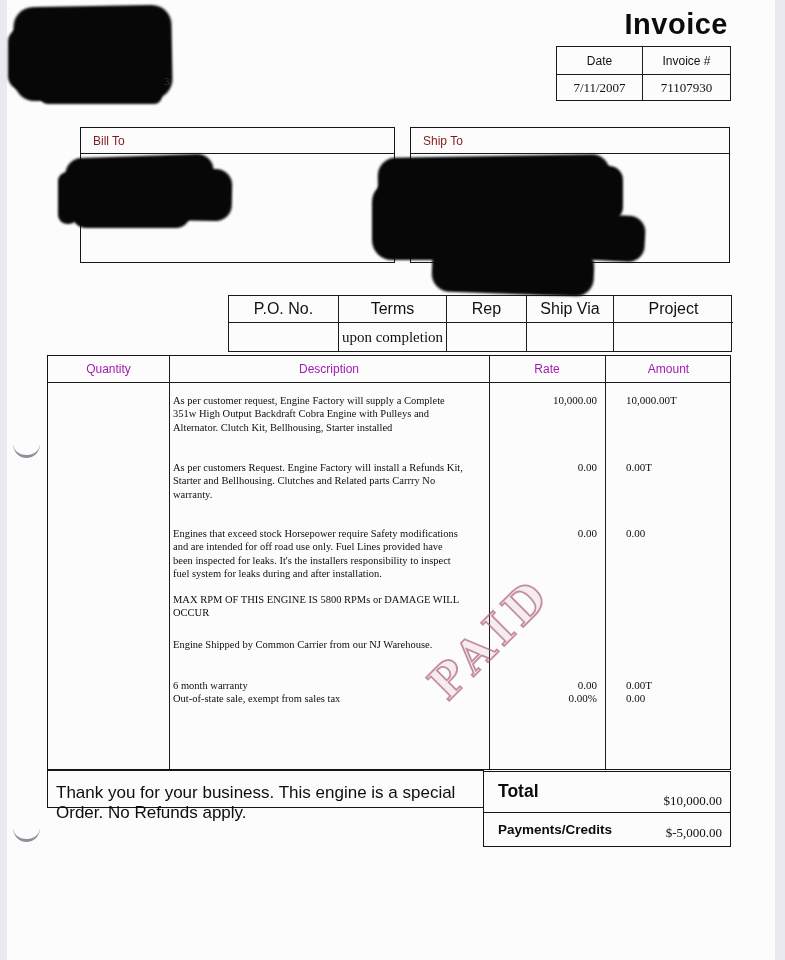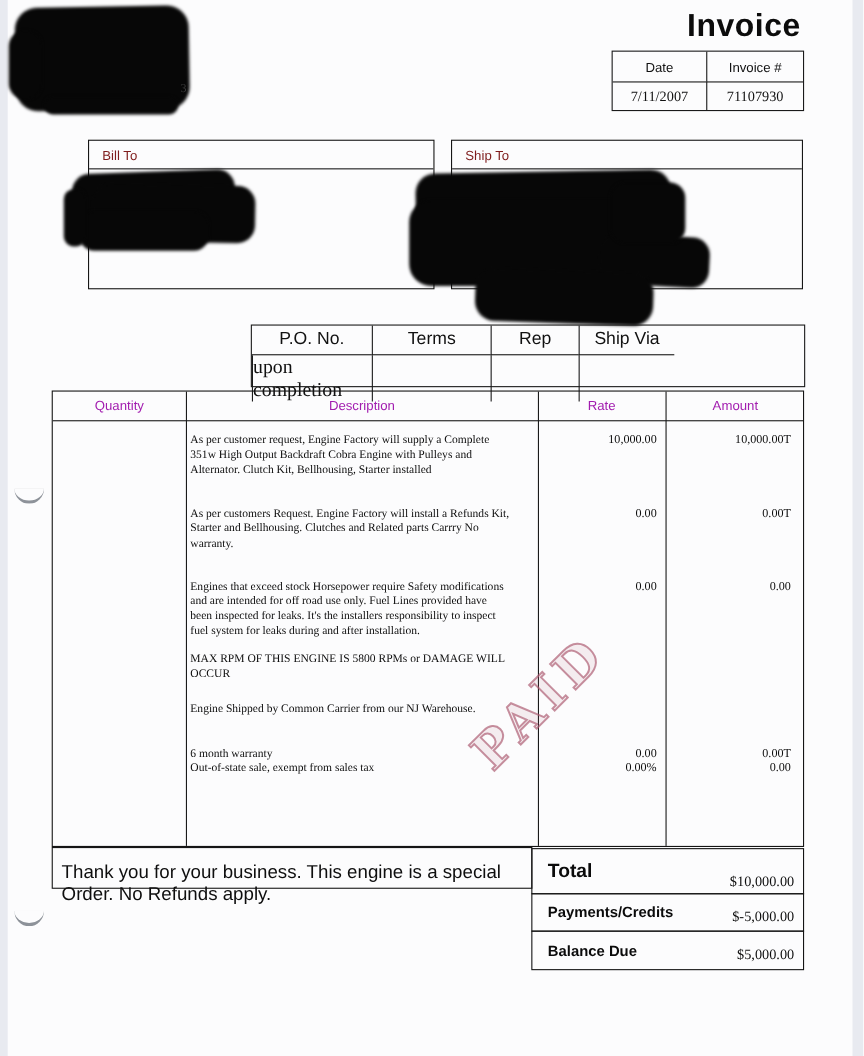--- a/index.html
+++ b/index.html
@@ -38,36 +38,36 @@
     border-bottom:3px solid #8d9299; border-radius:0 0 50% 50% / 0 0 100% 100%; filter:blur(.6px); }
   .hole1 { top:444px; } .hole2 { top:828px; }
 
   
   .po { position:absolute; left:228px; top:295px; width:504px; height:57px;
     border:1.4px solid #1a1a1a; display:grid;
     grid-template-columns:109px 108px 80px 87px 120px; grid-template-rows:27px 1fr; }
   .po .cell { display:flex; align-items:center; justify-content:center; font-size:16px; color:#111; }
   .po .hrow { border-bottom:1.2px solid #1a1a1a; }
   .po .bl { border-left:1.2px solid #1a1a1a; }
-  .po .val { font-family:"Liberation Serif", serif; font-size:18px; }
+  .po .val { font-family:"Liberation Serif", serif; font-size:15px; }
 
   
   .items { position:absolute; left:47px; top:355px; width:684px; height:415px; border:1.5px solid #141414; }
   .items .hline { position:absolute; left:0; right:0; top:26px; border-top:1.2px solid #1a1a1a; }
   .items .vline { position:absolute; top:0; bottom:0; border-left:1.2px solid #1a1a1a; }
   .v1 { left:121px; } .v2 { left:441px; } .v3 { left:557px; }
   .items .col-h { position:absolute; top:6px; text-align:center; font-size:12px; color:#a21caf; }
   .h-qty { left:0; width:121px; } .h-desc { left:121px; width:320px; }
   .h-rate { left:441px; width:116px; } .h-amt { left:557px; width:127px; }
 
   .desc { position:absolute; left:125px; width:312px; font-family:"Liberation Serif", serif;
     font-size:10.5px; line-height:13.4px; color:#0e0e0e; white-space:pre-line; }
   .rate { position:absolute; left:441px; width:112px; padding-right:4px; text-align:right;
     font-family:"Liberation Serif", serif; font-size:11px; color:#0e0e0e; }
-  .amt  { position:absolute; left:553px; width:124px; padding-right:6px; text-align:right;
+  .amt  { position:absolute; left:578px; width:124px; padding-right:6px; text-align:left;
     font-family:"Liberation Serif", serif; font-size:11px; color:#0e0e0e; }
   .y1 { top:38px; } .y2 { top:105px; } .y3 { top:171px; } .y4 { top:237px; }
   .y5 { top:282px; } .y6 { top:323px; } .y7 { top:336px; }
 
   
   .stamp-wrap { position:absolute; left:400px; top:563px; width:180px; height:150px;
     display:flex; align-items:center; justify-content:center; z-index:6; pointer-events:none; }
   .stamp { transform:rotate(-45deg); font-family:"DejaVu Serif", serif; font-weight:bold;
     font-size:45px; letter-spacing:6px; color:rgba(177,100,122,0.10);
     -webkit-text-stroke:1.8px rgba(172,92,114,0.68); }
@@ -124,20 +124,21 @@
   <div class="blob" style="left:372px;top:182px;width:205px;height:78px;border-radius:20px;"></div>
   <div class="blob" style="left:545px;top:214px;width:100px;height:46px;border-radius:16px;transform:rotate(3deg);"></div>
   <div class="blob" style="left:432px;top:246px;width:162px;height:48px;border-radius:18px;transform:rotate(2deg);"></div>
   <div class="blob" style="left:555px;top:166px;width:68px;height:55px;border-radius:14px;"></div>
 
   <div class="po">
     <div class="cell hrow">P.O. No.</div>
     <div class="cell hrow bl">Terms</div>
     <div class="cell hrow bl">Rep</div>
     <div class="cell hrow bl">Ship Via</div>
+    <div class="cell hrow bl">Project</div>
     <div class="cell"></div>
     <div class="cell bl val">upon completion</div>
     <div class="cell bl"></div>
     <div class="cell bl"></div>
     <div class="cell bl"></div>
   </div>
 
   <div class="items">
     <div class="hline"></div>
     <div class="vline v1"></div>
@@ -191,21 +192,17 @@
   </div>
 
   <div class="tot tot-1">
     <span class="lab">Total</span>
     <span class="val">$10,000.00</span>
   </div>
   <div class="tot tot-2">
     <span class="lab">Payments/Credits</span>
     <span class="val">$-5,000.00</span>
   </div>
-  <div class="tot tot-3">
-    <span class="lab">Balance Due</span>
-    <span class="val">$5,000.00</span>
-  </div>
 
   <div class="hole hole1"></div>
   <div class="hole hole2"></div>
 
 </div>
 
 </body></html>

